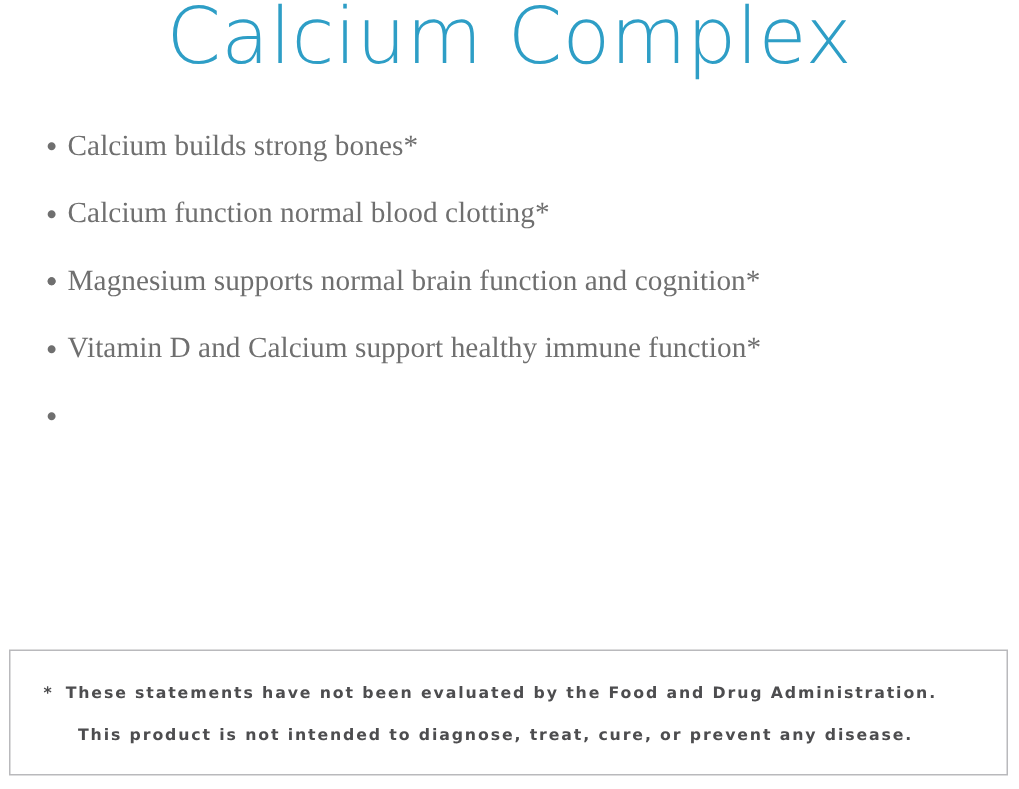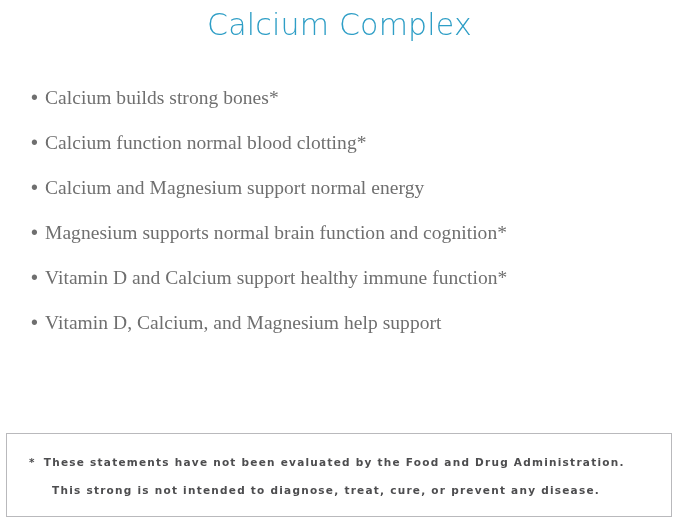--- a/index.html
+++ b/index.html
@@ -24,21 +24,21 @@
   }
 
   
   .title {
     position: absolute;
     top: 0px;
     left: 0;
     width: 679px;
     text-align: center;
     font-family: "DejaVu Sans", sans-serif;
-    font-size: 30px;
+    font-size: 52px;
     font-weight: 300;
     letter-spacing: 0.2px;
     color: #2e9ec6;
     line-height: 50px;
     white-space: nowrap;
   }
 
   
   .benefits {
     position: absolute;
@@ -130,40 +130,38 @@
       <span class="benefit-line">Calcium builds strong bones*</span>
     </li>
 
     <li class="benefit-item">
       <span class="bullet">•</span>
       <span class="benefit-line">Calcium function normal blood clotting*</span>
     </li>
 
     <li class="benefit-item">
       <span class="bullet">•</span>
-      <span class="benefit-line">Calcium and Magnesium support normal energy</span>
     </li>
 
     <li class="benefit-item">
       <span class="bullet">•</span>
       <span class="benefit-line">Magnesium supports normal brain function and cognition*</span>
     </li>
 
     <li class="benefit-item">
       <span class="bullet">•</span>
       <span class="benefit-line">Vitamin D and Calcium support healthy immune function*</span>
     </li>
 
     <li class="benefit-item">
       <span class="bullet">•</span>
-      <span class="benefit-line">Vitamin D, Calcium, and Magnesium help support</span>
     </li>
 
   </ul>
 
   <div class="disclaimer">
     <div class="disclaimer-line line1">
       <span class="asterisk-mark">*</span><span>These statements have not been evaluated by the Food and Drug Administration.</span>
     </div>
-    <div class="disclaimer-line line2">This strong is not intended to diagnose, treat, cure, or prevent any disease.</div>
+    <div class="disclaimer-line line2">This product is not intended to diagnose, treat, cure, or prevent any disease.</div>
   </div>
 
 </div>
 
 </body></html>

